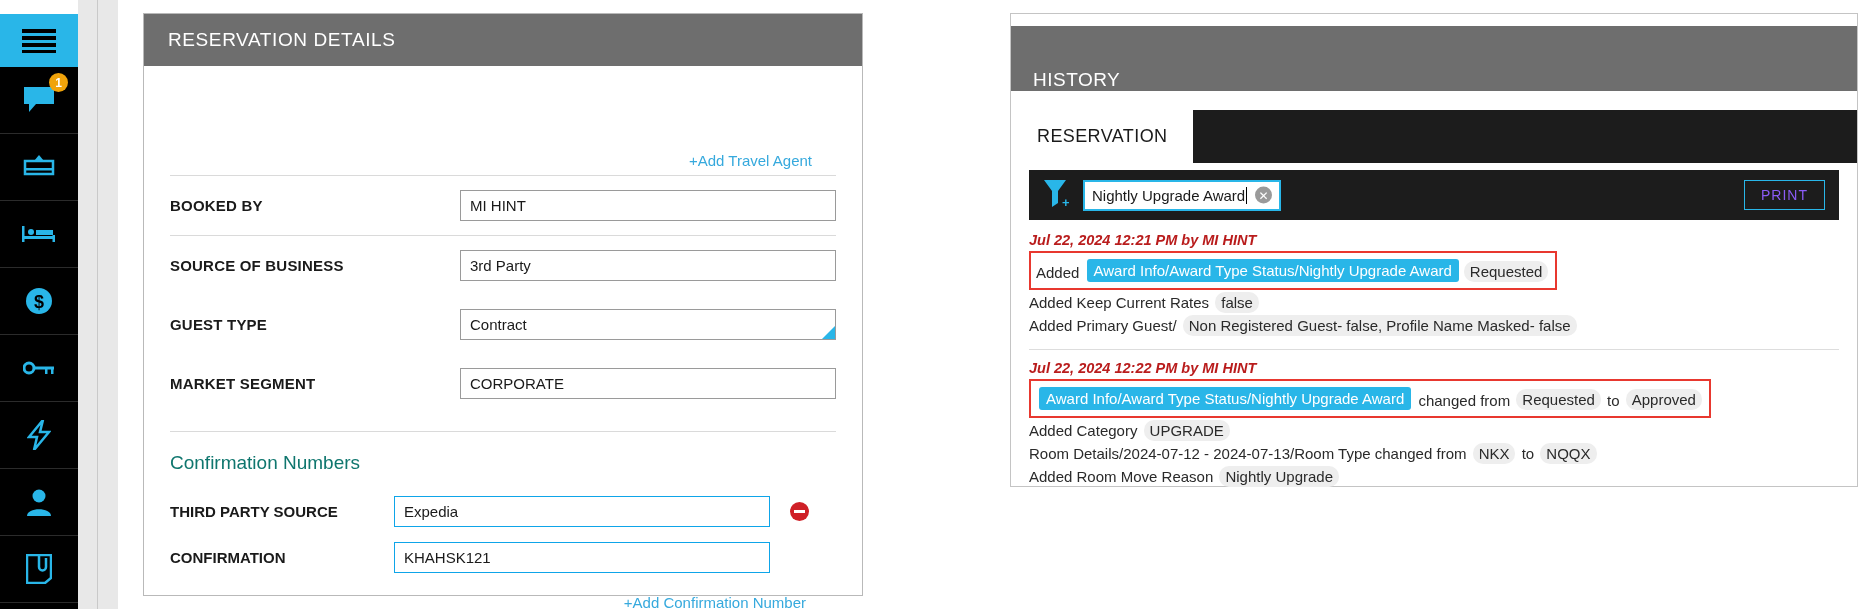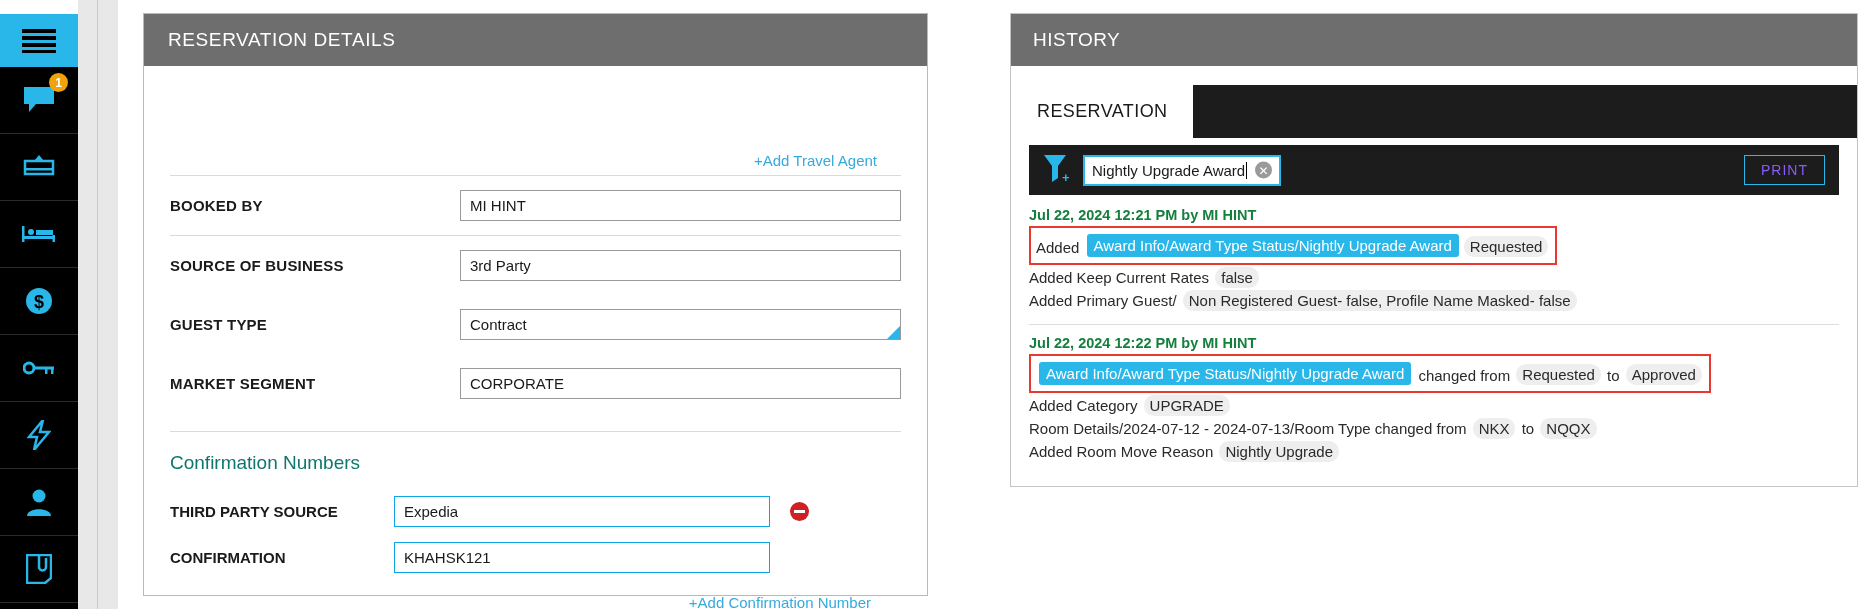--- a/index.html
+++ b/index.html
@@ -40,21 +40,21 @@
     background: #e8e8e8;
   }
   .sidebar-divline {
     position: absolute; left: 97px; top: 0; width: 1px; height: 609px;
     background: #c9c9c9;
   }
 
   
   .res-card {
     position: absolute; left: 143px; top: 13px;
-    width: 785px; height: 583px;
+    width: 720px; height: 583px;
     background: #ffffff;
     border: 1px solid #b9b9b9;
   }
   .res-header {
     height: 52px; background: #6e6e6e;
     display: flex; align-items: center;
     padding-left: 24px;
   }
   .res-header-title {
     color: #ffffff; font-size: 19px; letter-spacing: 0.6px;
@@ -128,22 +128,22 @@
   }
 
   
   .hist-card {
     position: absolute; left: 1010px; top: 13px;
     width: 848px; height: 474px;
     background: #ffffff;
     border: 1px solid #c4c4c4;
   }
   .hist-header {
-    height: 52px; background: #6e6e6e;
-    display: flex; align-items: center; padding-left: 22px;
+    height: 65px; background: #6e6e6e;
+    display: flex; align-items: flex-end; padding-left: 22px; margin-top: 12px;
   }
   .hist-header-title {
     color: #ffffff; font-size: 19px; letter-spacing: 0.5px;
     font-family: "Liberation Sans", sans-serif;
   }
   .hist-tabbar {
     height: 53px; display: flex; align-items: stretch;
     background: #ffffff;
     margin-top: 19px;
   }
@@ -190,23 +190,24 @@
     margin-left: auto;
     border: 1px solid #29b6e8; color: #8b5cf6;
     background: #1c1c1c;
     font-size: 14px; letter-spacing: 1px;
     padding: 6px 16px;
     font-family: "Liberation Sans", sans-serif;
   }
   .hist-list { padding-top: 4px; }
   .hist-group { padding-bottom: 2px; }
   .hist-date {
-    font-size: 14.5px; font-weight: bold; color: #15803d;
+    font-size: 14.5px; font-weight: bold; color: #b91c1c;
     padding: 8px 0 2px 0;
     font-family: "Liberation Sans", sans-serif;
+    font-style: italic;
   }
   .hist-line {
     font-size: 15px; color: #2a2a2a; line-height: 19px;
     padding: 1px 0; display: flex; align-items: center; flex-wrap: wrap;
     font-family: "Liberation Sans", sans-serif;
   }
   .hl-plain { white-space: pre; }
   .chip {
     background: #eeeeee; color: #2a2a2a;
     padding: 1px 6px; margin: 0 2px;

